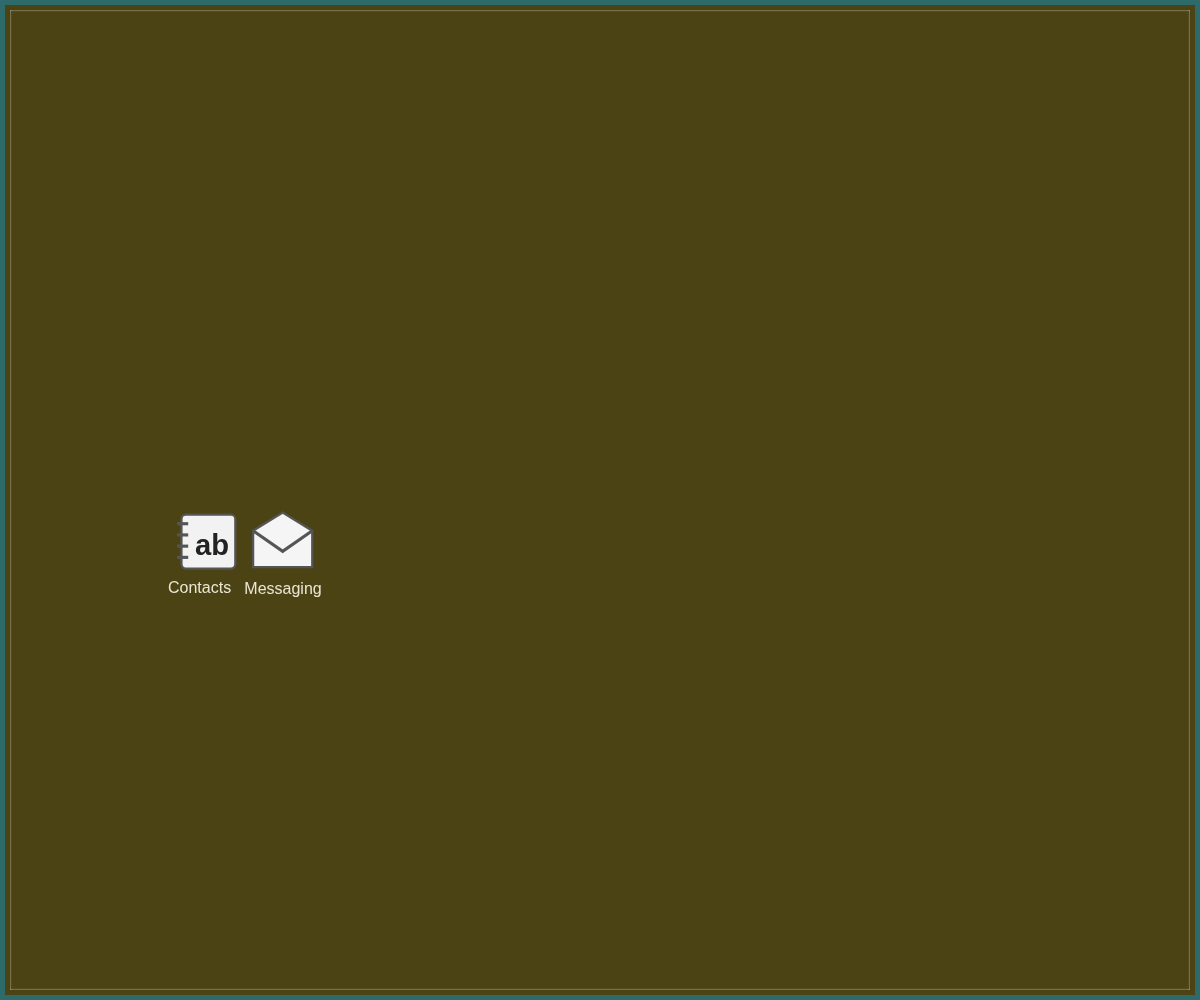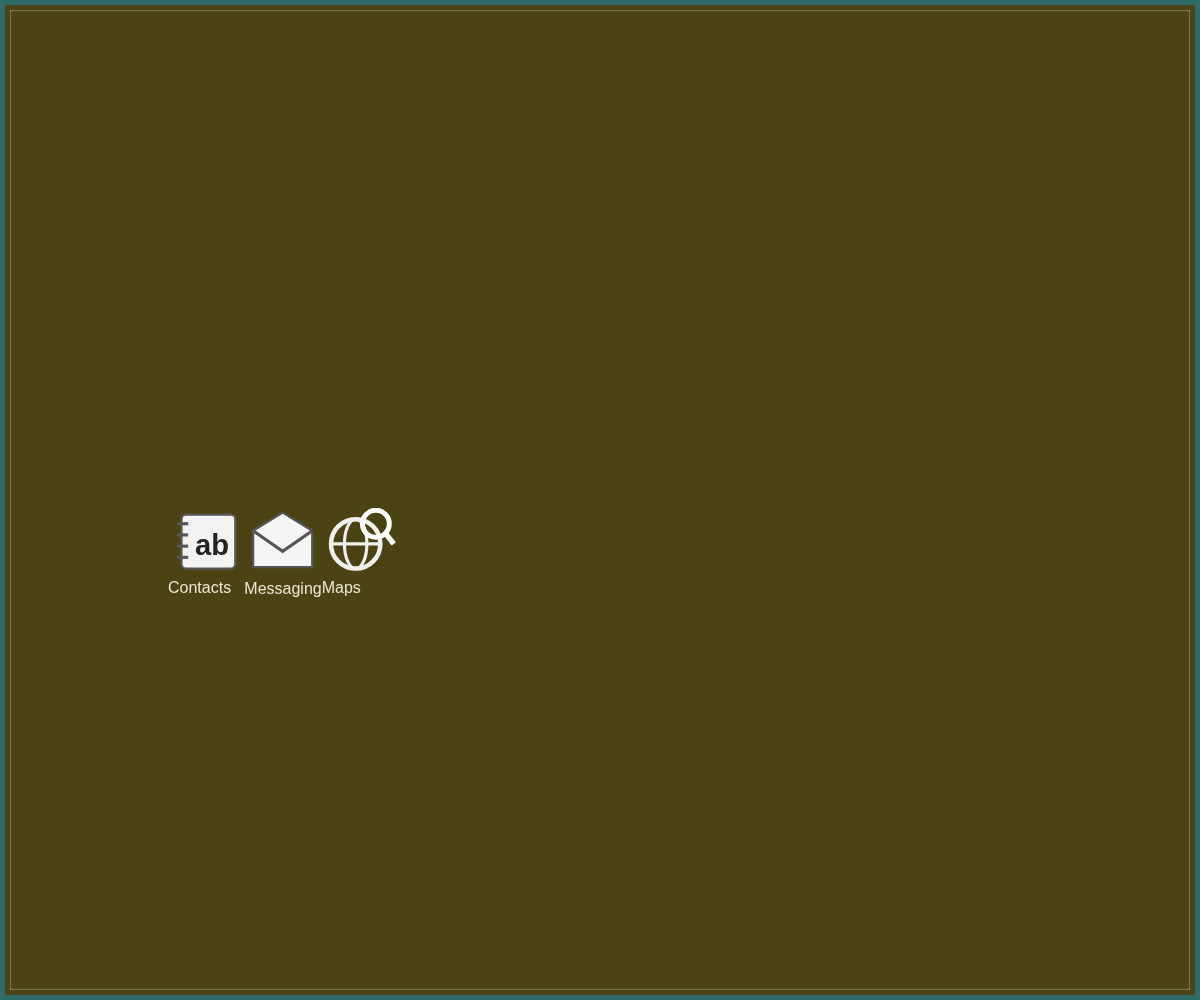--- a/index.html
+++ b/index.html
@@ -425,32 +425,20 @@
         </div>
         <div class="gcell">
           <div class="gicon">
             <svg viewBox="0 0 34 30">
                 <path d="M4 10 L17 2 L30 10 L30 26 L4 26 Z" fill="#f5f5f5" stroke="#555"></path>
                 <path d="M4 10 L17 19 L30 10" fill="none" stroke="#555" stroke-width="1.4"></path>
               </svg>
           </div>
           <div class="glabel">Messaging</div>
         </div>
-        <div class="gcell">
-          <div class="gicon">
-            <svg viewBox="0 0 34 30">
-                <circle cx="15" cy="16" r="11" fill="none" stroke="#f0f0f0" stroke-width="2"></circle>
-                <ellipse cx="15" cy="16" rx="5" ry="11" fill="none" stroke="#f0f0f0" stroke-width="1.4"></ellipse>
-                <line x1="4" y1="16" x2="26" y2="16" stroke="#f0f0f0" stroke-width="1.4"></line>
-                <circle cx="24" cy="7" r="6" fill="none" stroke="#fff" stroke-width="2.2"></circle>
-                <line x1="28" y1="11" x2="32" y2="16" stroke="#fff" stroke-width="2.4"></line>
-              </svg>
-          </div>
-          <div class="glabel">Maps</div>
-        </div>
       </div>
 
       <div style="flex:1"></div>
 
       <div class="softbar" style="z-index:7">
         <span>Select</span>
         <span>·</span>
         <span>Cancel</span>
       </div>
     </div>

